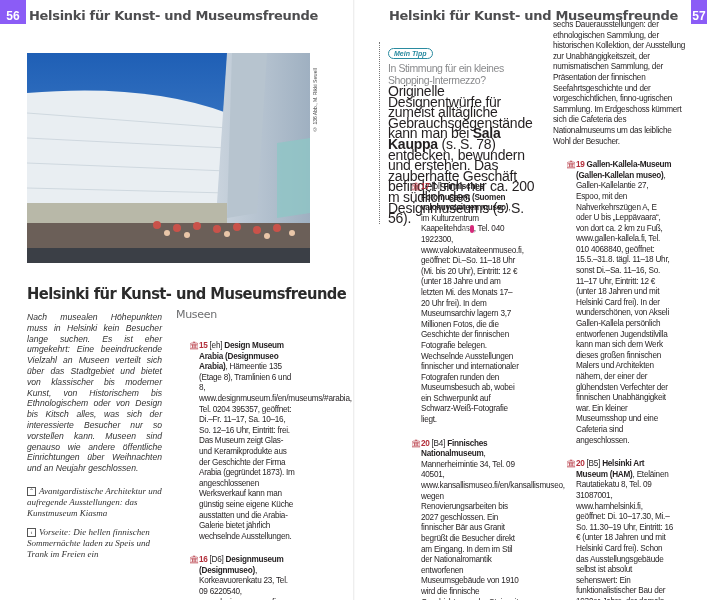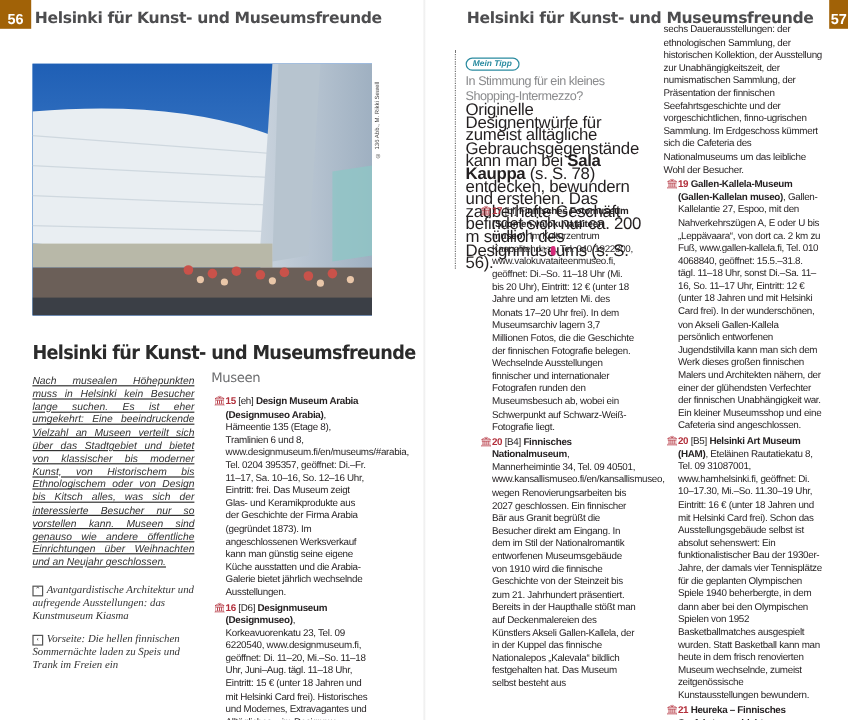--- a/index.html
+++ b/index.html
@@ -1,41 +1,41 @@
 <!DOCTYPE html>
 <html><head>
 <meta charset="utf-8">
 <style>
   html, body { margin:0; padding:0; }
   body { width:707px; height:600px; background:#ffffff; position:relative; overflow:hidden; font-family:"Liberation Sans", sans-serif; color:#231f20; }
-  .page-tab { position:absolute; top:0; width:22px; height:24px; background:#a16207; color:#fff; font-size:12px; font-weight:bold; display:flex; align-items:flex-end; justify-content:center; padding-bottom:1px; box-sizing:border-box; }
+  .page-tab { position:absolute; top:0; width:22px; height:24px; background:#8b5cf6; color:#fff; font-size:12px; font-weight:bold; display:flex; align-items:flex-end; justify-content:center; padding-bottom:1px; box-sizing:border-box; }
   .tab-left { left:0; width:26px; }
   .tab-right { right:0; width:16px; }
   .running-head { position:absolute; top:8px; font-size:13px; font-weight:bold; color:#4d4d4f; font-family:"DejaVu Sans", sans-serif; letter-spacing:-0.3px; }
   .rh-left { left:29px; }
   .rh-right { right:29px; }
   .gutter { position:absolute; left:353px; top:0; width:2px; height:600px; background:linear-gradient(to right,#e8e8e8,#fff); }
 
   
   .photo { position:absolute; left:27px; top:53px; width:283px; height:210px; overflow:hidden; background:#2d6fc0; }
   .photo svg { display:block; }
   .credit { position:absolute; left:312px; top:52px; font-size:5px; color:#444; writing-mode:vertical-rl; transform:rotate(180deg); height:80px; }
 
   .section-title { position:absolute; left:27px; top:284px; font-size:16px; font-weight:bold; color:#2b2b2b; font-family:"DejaVu Sans", sans-serif; letter-spacing:-0.6px; transform:scaleX(0.92); transform-origin:left; }
-  .intro { position:absolute; left:27px; top:312px; width:135px; font-size:8.6px; line-height:10.8px; font-style:italic; text-align:justify; color:#333;text-decoration:underline; }
+  .intro { position:absolute; left:27px; top:312px; width:135px; font-size:8.6px; line-height:10.8px; font-style:italic; text-align:justify; color:#333; }
   .caption { position:absolute; left:27px; width:135px; font-family:"Liberation Serif", serif; font-style:italic; font-size:9px; line-height:11px; color:#333; }
   .cap1 { top:486px; } .cap2 { top:527px; }
   .cap-box { display:inline-block; width:7px; height:7px; border:1px solid #555; font-size:6px; line-height:7px; text-align:center; font-style:normal; margin-right:3px; vertical-align:1px; }
 
   .col { position:absolute; font-family:"Liberation Sans", sans-serif; font-size:8.2px; line-height:10.6px; color:#231f20; letter-spacing:-0.25px; }
   .col-a { left:176px; top:328px; width:134px; }
   .col-b { left:398px; top:169px; width:134px; }
   .col-c { left:553px; top:20px; width:134px; }
   .col-heading { position:absolute; left:176px; top:308px; font-size:11px; color:#6d6e70; font-family:"DejaVu Sans", sans-serif; letter-spacing:-0.3px; }
-  .entry { text-indent:-10px; padding-left:10px; margin:2px; }
+  .entry { text-indent:-10px; padding-left:10px; margin:13px; }
   .entry .num { color:#b22e3a; font-weight:bold; }
   .entry .icon { color:#b22e3a; font-size:8px; }
   .entry b { font-weight:bold; }
   .cont { margin:0; }
   .pink { display:inline-block; background:#d42a7a; color:#fff; border-radius:5px; font-size:6px; padding:0 2px; line-height:8px; }
 
   .tip { position:absolute; left:379px; top:42px; width:150px; border-left:1px dotted #777; padding-left:8px; }
   .tip-badge { display:inline-block; border:1.5px solid #2a8ba0; border-radius:8px; font-size:7px; color:#2a8ba0; padding:0 5px; font-style:italic; font-weight:bold; line-height:9px; }
   .tip-title { font-size:10.5px; line-height:12px; color:#8a8b8d; font-family:Liberation Sans, sans-serif; letter-spacing:-0.4px; margin-top:2px; }
   .tip-body { font-size:14px; line-height:10.6px; letter-spacing:-0.25px; }

